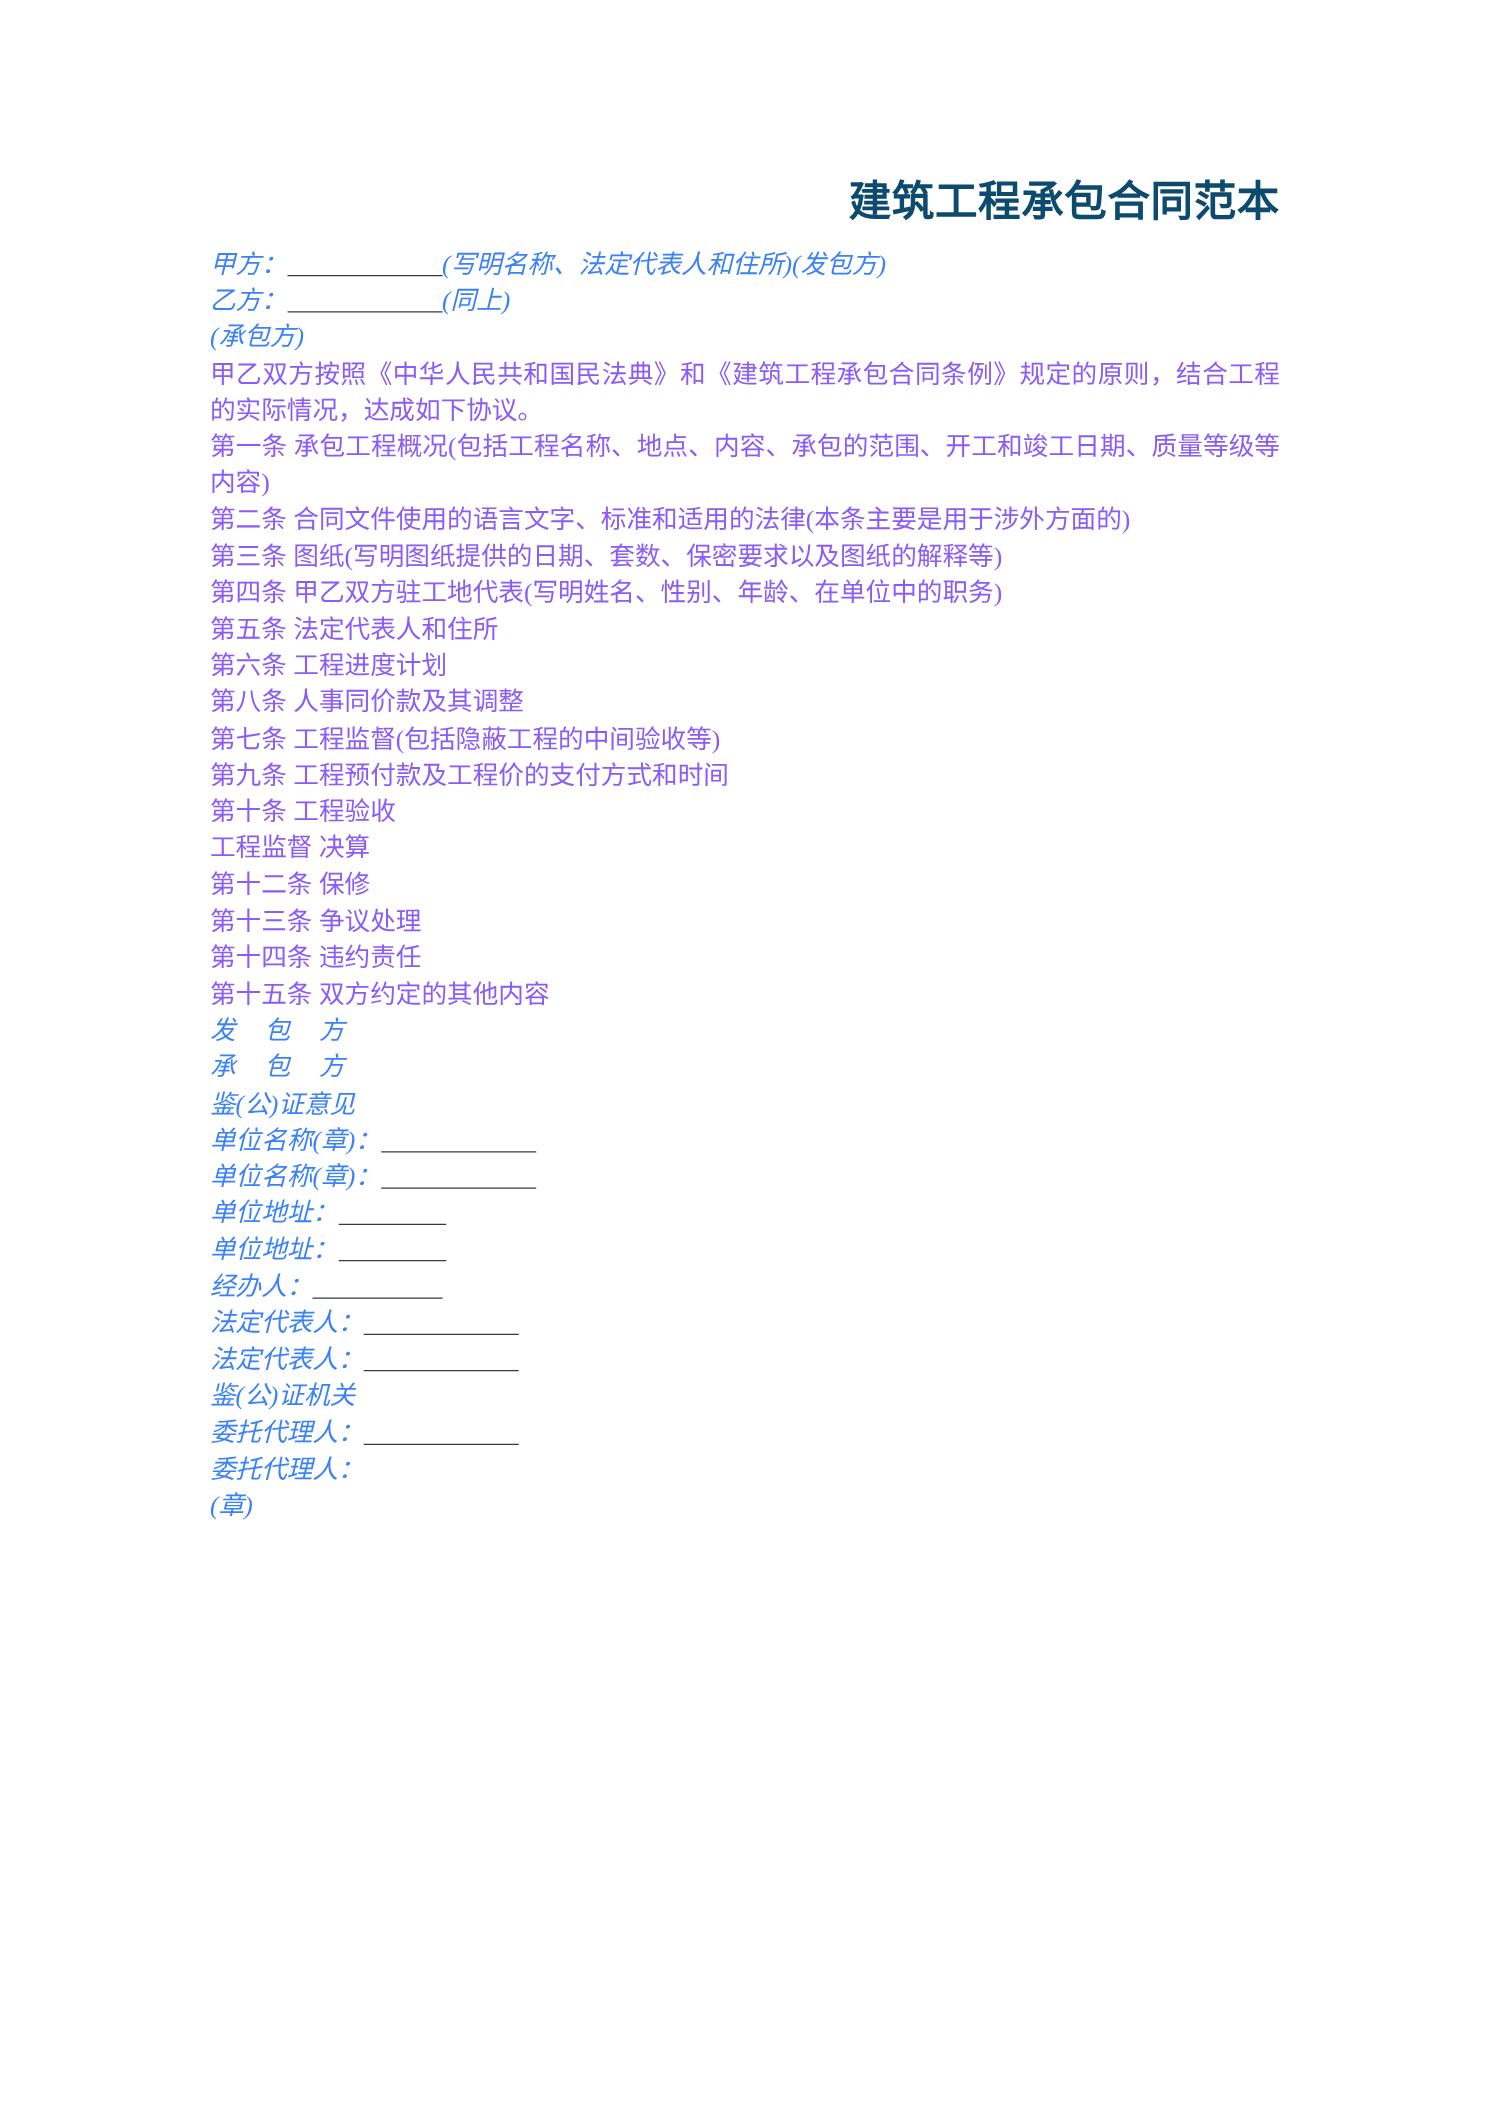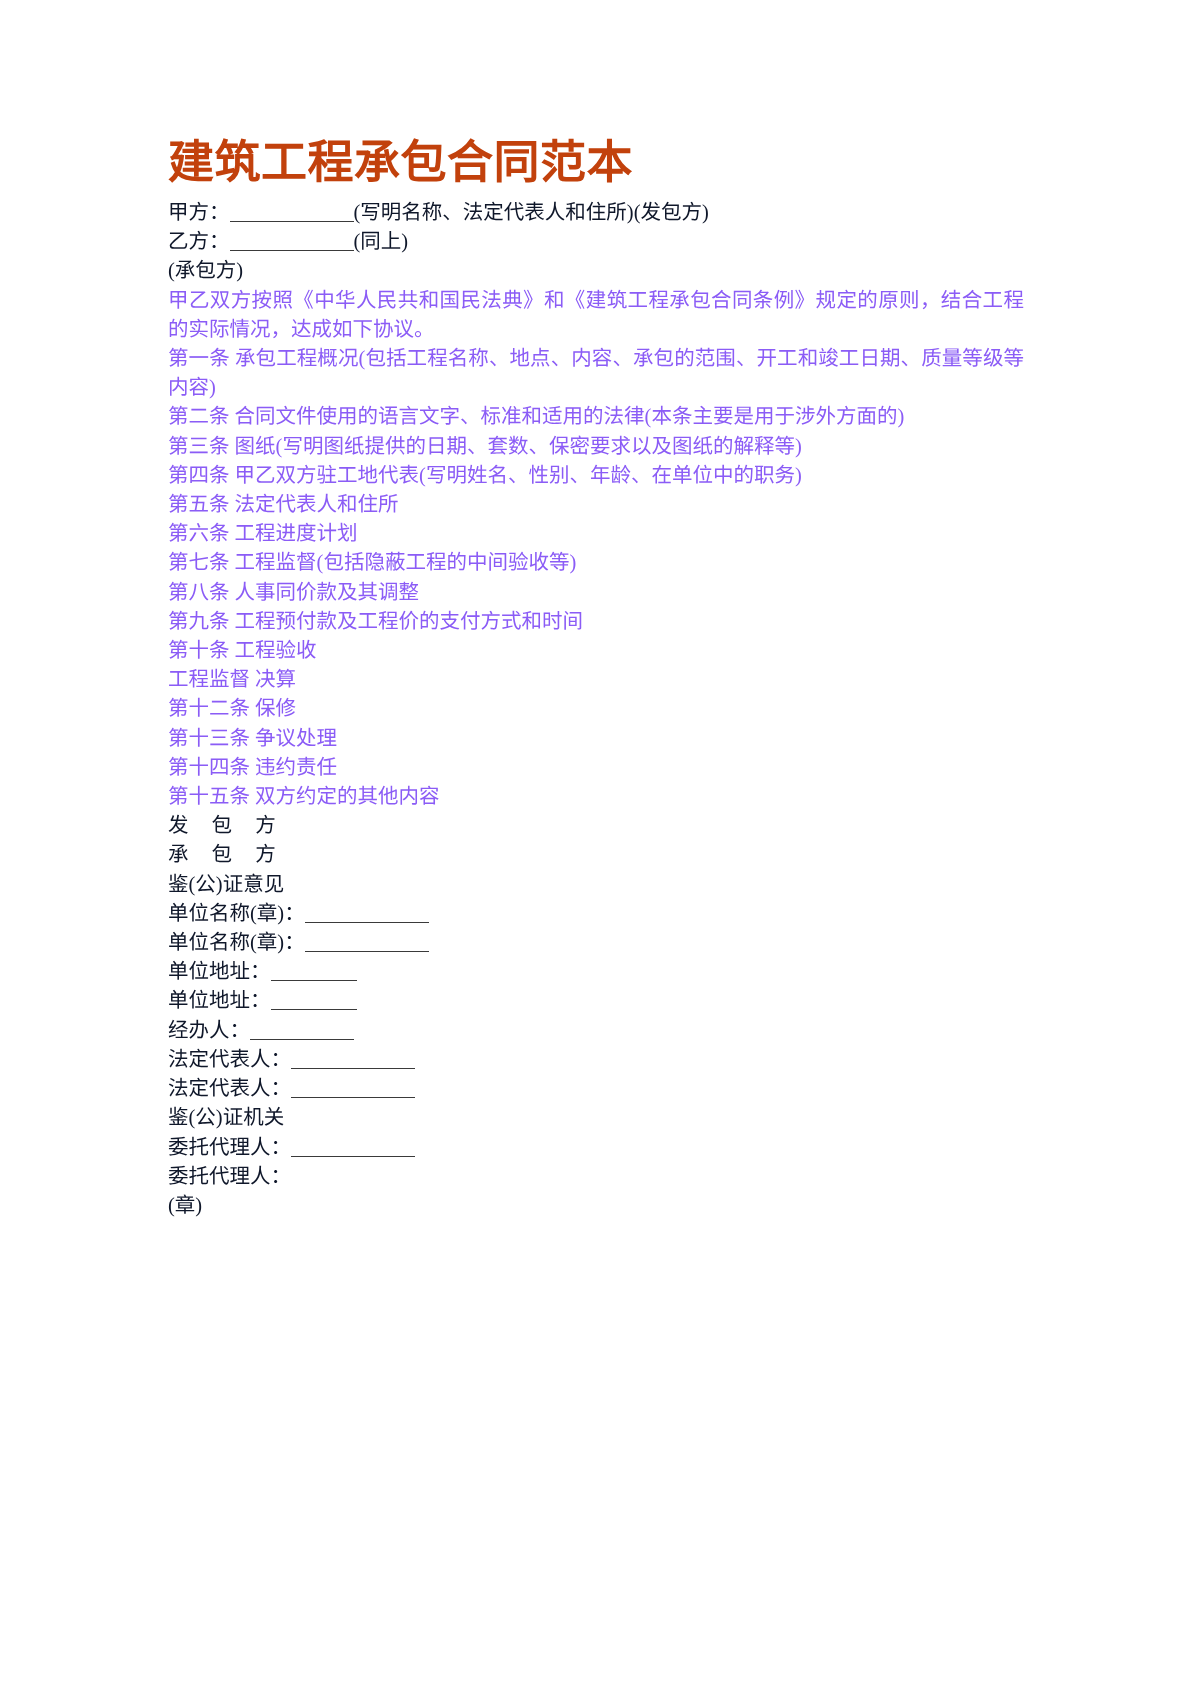--- a/index.html
+++ b/index.html
@@ -27,37 +27,38 @@
   }
   .content {
     position: absolute;
     left: 168px;
     top: 140px;
     width: 856px;
   }
   .doc-title {
     font-family: "Liberation Sans", "DejaVu Sans", sans-serif;
     font-weight: bold;
-    font-size: 46px;
+    font-size: 34px;
     line-height: 44px;
-    text-align: left;
+    text-align: right;
     letter-spacing: 0.5px;
     margin: 0 0 14px 0;
     padding: 0;
-    color: #c2410c;
+    color: #0c4a6e;
   }
   p.line {
     margin: 0;
     padding: 0;
     font-size: 20.5px;
     line-height: 29.2px;
     text-align: left;
-    color: #0f172a;
+    color: #3b82f6;
     word-break: break-all;
     white-space: pre-wrap;
+    font-style: italic;
   }
   p.para {
     margin: 0;
     padding: 0;
     font-size: 20.5px;
     line-height: 29.2px;
     text-align: justify;
     text-justify: inter-ideograph;
     color: #8b5cf6;
     word-break: break-all;
@@ -90,22 +91,22 @@
     <p class="line">(承包方)</p>
 
     <p class="para">甲乙双方按照《中华人民共和国民法典》和《建筑工程承包合同条例》规定的原则，结合工程的实际情况，达成如下协议。</p>
 
     <p class="para">第一条  承包工程概况(包括工程名称、地点、内容、承包的范围、开工和竣工日期、质量等级等内容)</p>
     <p class="para">第二条  合同文件使用的语言文字、标准和适用的法律(本条主要是用于涉外方面的)</p>
     <p class="para">第三条  图纸(写明图纸提供的日期、套数、保密要求以及图纸的解释等)</p>
     <p class="para">第四条  甲乙双方驻工地代表(写明姓名、性别、年龄、在单位中的职务)</p>
     <p class="para">第五条  法定代表人和住所</p>
     <p class="para">第六条  工程进度计划</p>
+    <p class="para">第八条  人事同价款及其调整</p>
     <p class="para">第七条  工程监督(包括隐蔽工程的中间验收等)</p>
-    <p class="para">第八条  人事同价款及其调整</p>
     <p class="para">第九条  工程预付款及工程价的支付方式和时间</p>
     <p class="para">第十条  工程验收</p>
     <p class="para">工程监督  决算</p>
     <p class="para">第十二条  保修</p>
     <p class="para">第十三条  争议处理</p>
     <p class="para">第十四条  违约责任</p>
     <p class="para">第十五条  双方约定的其他内容</p>
 
     <p class="line spaced">发 包 方</p>
     <p class="line spaced">承 包 方</p>

